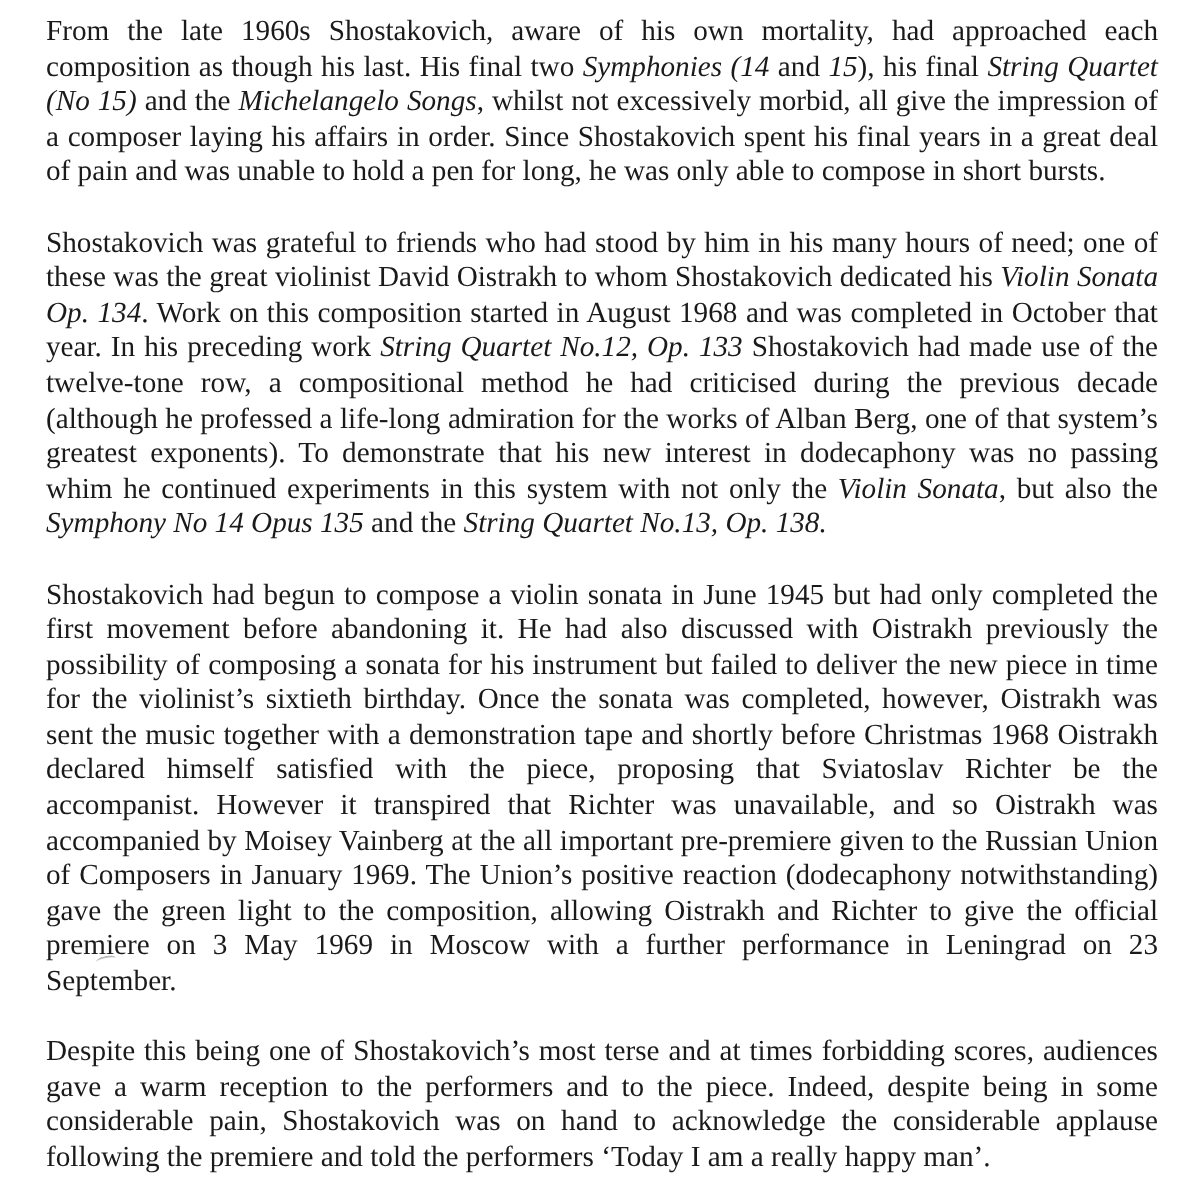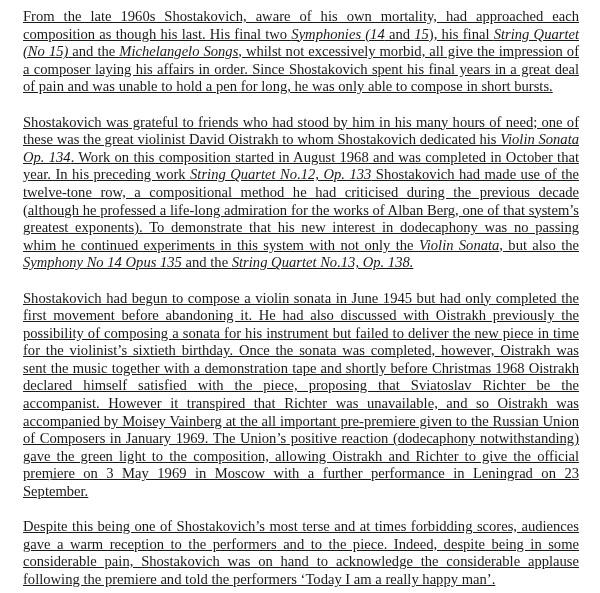--- a/index.html
+++ b/index.html
@@ -19,21 +19,20 @@
     top: 8px;
     width: 556px;
     font-family: "Liberation Serif", "DejaVu Serif", serif;
     font-size: 14.6px;
     line-height: 17.6px;
     color: #1a1a1a;
     text-align: justify;
   }
   .para {
     margin: 0 0 17.6px 0;
-    text-decoration: underline;
   }
   .para em {
     font-style: italic;
   }
   .speck {
     position: absolute;
     width: 10px;
     height: 3px;
     border-top: 1px solid #bbb;
     border-radius: 50%;

